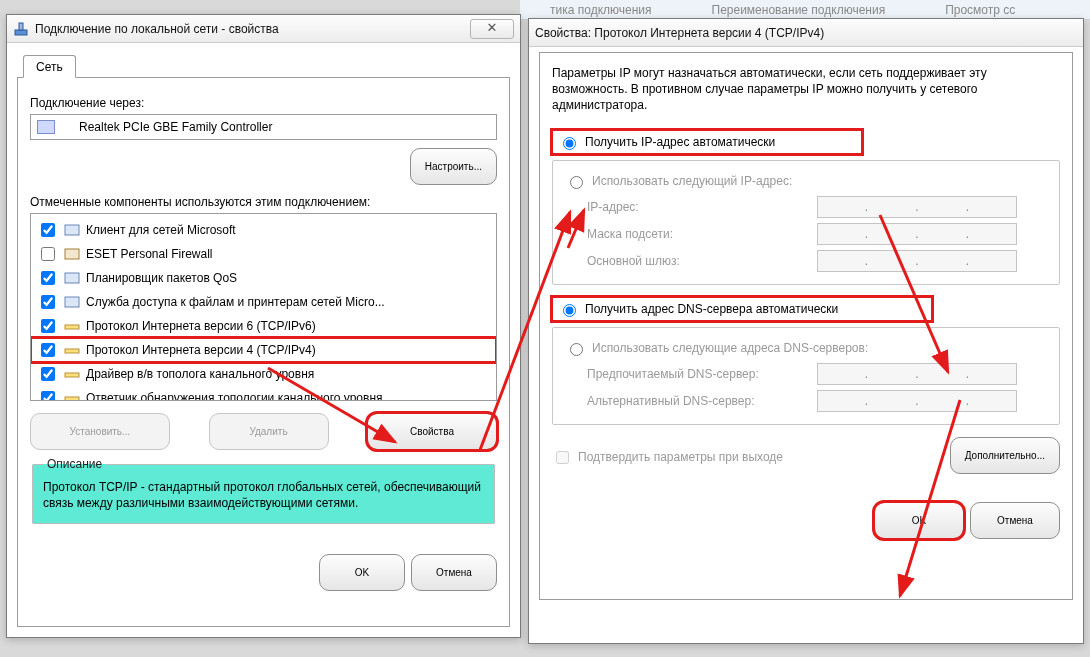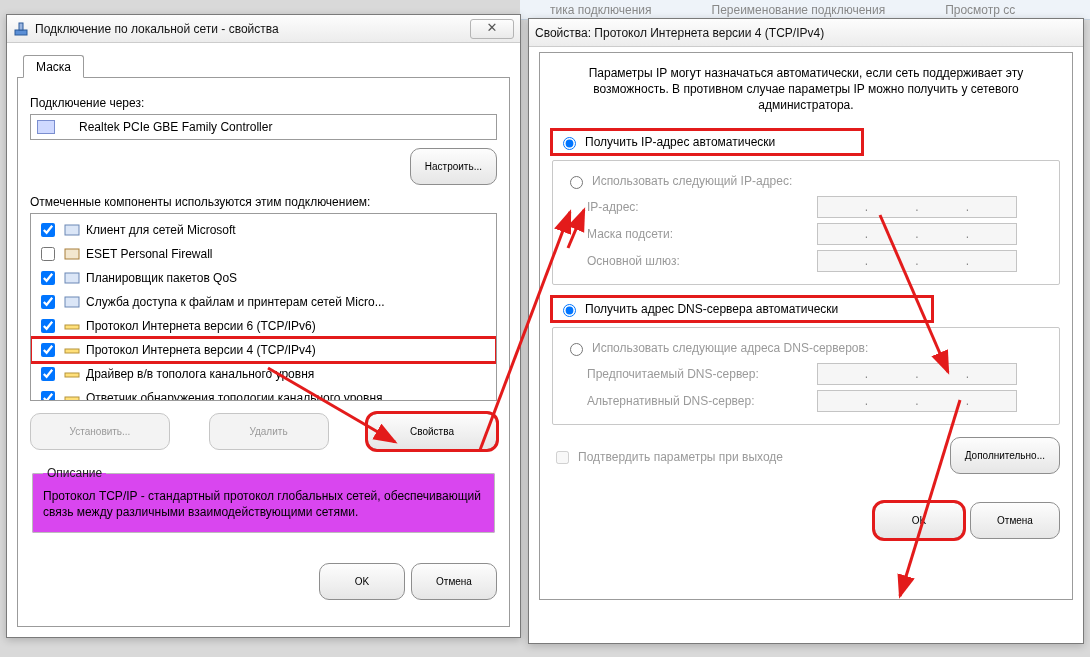--- a/index.html
+++ b/index.html
@@ -15,21 +15,21 @@
   .tab.inactive { background: #f2f2f2; border-bottom: 1px solid #9b9b9b; z-index: 1; color: #333; }
   .tabpanel { border: 1px solid #9b9b9b; background: #fff; margin-top: -1px; padding: 12px; position: relative; z-index: 1; }
   .button { background: linear-gradient(#fdfdfd,#e6e6e6); border: 1px solid #8e8e8e; border-radius: 10px; padding: 12px 14px; font-size: 10px; cursor: pointer; color: #000; }
   .button:disabled, .button.disabled { color: #9a9a9a; border-color: #c6c6c6; background: #f3f3f3; cursor: default; }
   .adapterbox { border: 1px solid #9b9b9b; background: #fff; padding: 5px 6px; display: flex; align-items: center; gap: 24px; margin-top: 4px; margin-bottom: 8px; }
   .adapter-icon { width: 18px; height: 14px; background: #cfd9ff; border: 1px solid #7a8ecf; }
   .list { border: 1px solid #9b9b9b; background:#fff; padding: 4px 4px; height: 188px; overflow: hidden; }
   .list-item { display: flex; align-items: center; padding: 2px 2px; font-size: 12px; gap: 6px; white-space: nowrap; }
   .chk { width: 14px; height: 14px; }
   .item-icon { width: 16px; height: 16px; display: inline-block; }
-  fieldset.desc { border: 1px solid #bcbcbc; border-radius: 2px; padding: 8px 10px 12px; margin-top: 16px; background: #d946ef; }
+  fieldset.desc { border: 1px solid #bcbcbc; border-radius: 2px; padding: 8px 10px 12px; margin-top: 7px; background: #5eead4; }
   fieldset.desc legend { font-size: 12px; padding: 0 4px; color: #222; }
   .btnrow { display: flex; gap: 8px; justify-content: center; margin-top: 10px; }
   .btnrow.right { justify-content: flex-end; }
   .btnrow.space { justify-content: space-between; }
   .label-row { margin: 6px 0 4px; }
   .subsection { border: 1px solid #c8c8c8; border-radius: 2px; padding: 10px 12px 12px; margin-bottom: 12px; background: #fff; }
   .radio-row { display:flex; align-items:center; gap:6px; font-size:12px; padding: 2px 0; }
   .radio-row.dis { color:#9a9a9a; }
   .form-row { display:flex; align-items:center; gap:10px; margin: 5px 0 0 22px; }
   .form-row label { width: 220px; color:#9a9a9a; font-size:12px; }
@@ -58,21 +58,21 @@
           <rect x="1" y="8" width="12" height="5" fill="#5b8fd6" stroke="#2b5a9a"></rect>
           <rect x="5" y="1" width="4" height="7" fill="#9cb6e0" stroke="#2b5a9a"></rect>
         </svg>
     </span>
     <span>Подключение по локальной сети - свойства</span>
     <span class="spacer"></span>
     <div class="close-btn">✕</div>
   </div>
   <div class="content">
     <div class="tabrow">
-      <div class="tab">Маска</div>
+      <div class="tab">Сеть</div>
     </div>
     <div class="tabpanel" style="height:550px;">
       <div class="label-row">Подключение через:</div>
       <div class="adapterbox">
         <span class="adapter-icon"></span>
         <span>Realtek PCIe GBE Family Controller</span>
       </div>
       <div style="display:flex; justify-content:flex-end; margin-bottom:10px;">
         <button class="button">Настроить...</button>
       </div>
@@ -155,21 +155,21 @@
     </div>
   </div>
 </div>
 
 <div class="dialog" style="left:528px; top:18px; width:556px; height:626px;">
   <div class="titlebar">
     <span>Свойства: Протокол Интернета версии 4 (TCP/IPv4)</span>
   </div>
   <div class="content">
     <div class="tabpanel" style="height:548px;">
-      <div style="line-height:1.35; margin-bottom:16px;text-align:center;">Параметры IP могут назначаться автоматически, если сеть поддерживает эту возможность. В противном случае параметры IP можно получить у сетевого администратора.</div>
+      <div style="line-height:1.35; margin-bottom:16px;">Параметры IP могут назначаться автоматически, если сеть поддерживает эту возможность. В противном случае параметры IP можно получить у сетевого администратора.</div>
 
       <div>
         <div class="radio-row highlight-red" style="padding:4px 6px; width:310px;">
           <input type="radio" checked="" style="">
           <span>Получить IP-адрес автоматически</span>
         </div>
         <div class="subsection" style="margin-top:6px;">
           <div class="radio-row dis">
             <input type="radio" style="">
             <span>Использовать следующий IP-адрес:</span>

